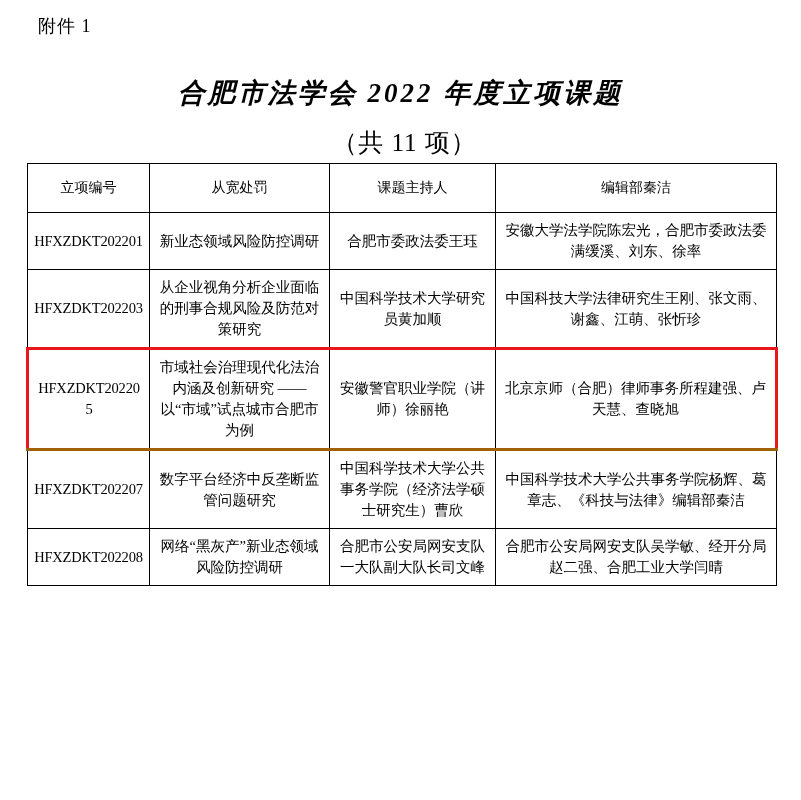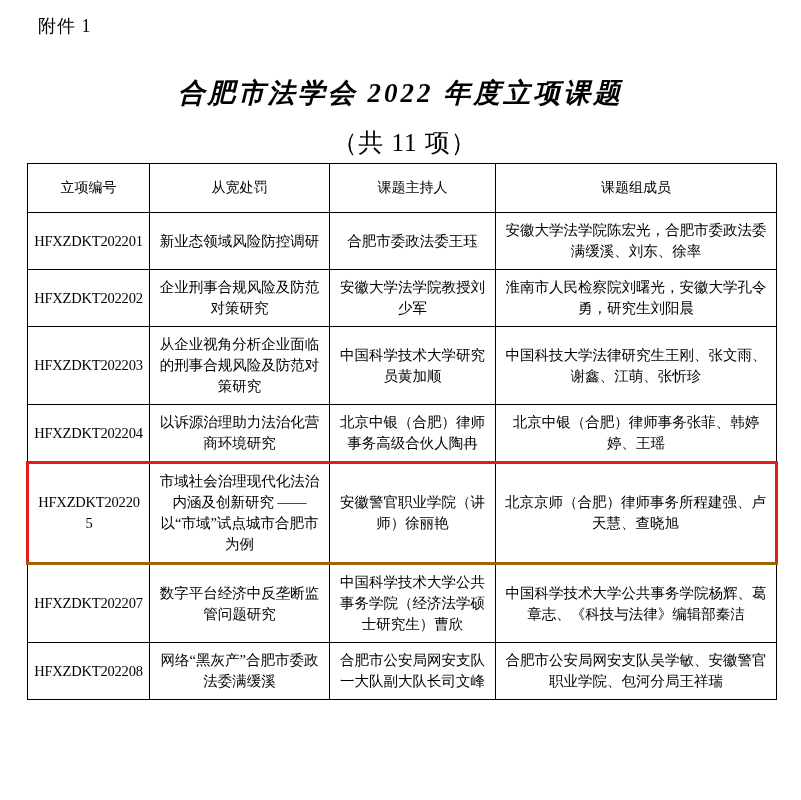--- a/index.html
+++ b/index.html
@@ -119,62 +119,50 @@
       <col class="c0">
         <col class="c1">
         <col class="c2">
         <col class="c3">
     </colgroup>
     <thead>
       <tr>
         <th>立项编号</th>
         <th>从宽处罚</th>
         <th>课题主持人</th>
-        <th>课题组成员</th>
+        <th>编辑部秦洁</th>
       </tr>
     </thead>
     <tbody>
       <tr>
         <td class="code-cell">HFXZDKT202201</td>
         <td class="left-cell">新业态领域风险防控调研</td>
         <td>合肥市委政法委王珏</td>
         <td>安徽大学法学院陈宏光，合肥市委政法委满缓溪、刘东、徐率</td>
       </tr>
       <tr>
-        <td class="code-cell">HFXZDKT202202</td>
-        <td class="left-cell">企业刑事合规风险及防范对策研究</td>
-        <td>安徽大学法学院教授刘少军</td>
-        <td>淮南市人民检察院刘曙光，安徽大学孔令勇，研究生刘阳晨</td>
-      </tr>
-      <tr>
         <td class="code-cell">HFXZDKT202203</td>
         <td class="left-cell">从企业视角分析企业面临的刑事合规风险及防范对策研究</td>
         <td>中国科学技术大学研究员黄加顺</td>
         <td>中国科技大学法律研究生王刚、张文雨、谢鑫、江萌、张忻珍</td>
-      </tr>
-      <tr>
-        <td class="code-cell">HFXZDKT202204</td>
-        <td class="left-cell">以诉源治理助力法治化营商环境研究</td>
-        <td>北京中银（合肥）律师事务高级合伙人陶冉</td>
-        <td>北京中银（合肥）律师事务张菲、韩婷婷、王瑶</td>
       </tr>
       <tr class="highlight-row">
         <td class="code-cell">HFXZDKT202205</td>
         <td class="left-cell">市域社会治理现代化法治内涵及创新研究 ——以“市域”试点城市合肥市为例</td>
         <td>安徽警官职业学院（讲师）徐丽艳</td>
         <td>北京京师（合肥）律师事务所程建强、卢天慧、查晓旭</td>
       </tr>
       <tr>
         <td class="code-cell">HFXZDKT202207</td>
         <td class="left-cell">数字平台经济中反垄断监管问题研究</td>
         <td>中国科学技术大学公共事务学院（经济法学硕士研究生）曹欣</td>
         <td>中国科学技术大学公共事务学院杨辉、葛章志、《科技与法律》编辑部秦洁</td>
       </tr>
       <tr>
         <td class="code-cell">HFXZDKT202208</td>
-        <td class="left-cell">网络“黑灰产”合肥市委政法委满缓溪</td>
+        <td class="left-cell">网络“黑灰产”新业态领域风险防控调研</td>
         <td>合肥市公安局网安支队一大队副大队长司文峰</td>
-        <td>合肥市公安局网安支队吴学敏、安徽警官职业学院、包河分局王祥瑞</td>
+        <td>合肥市公安局网安支队吴学敏、经开分局赵二强、合肥工业大学闫晴</td>
       </tr>
     </tbody>
   </table>
 
 </div>
 
 </body></html>

